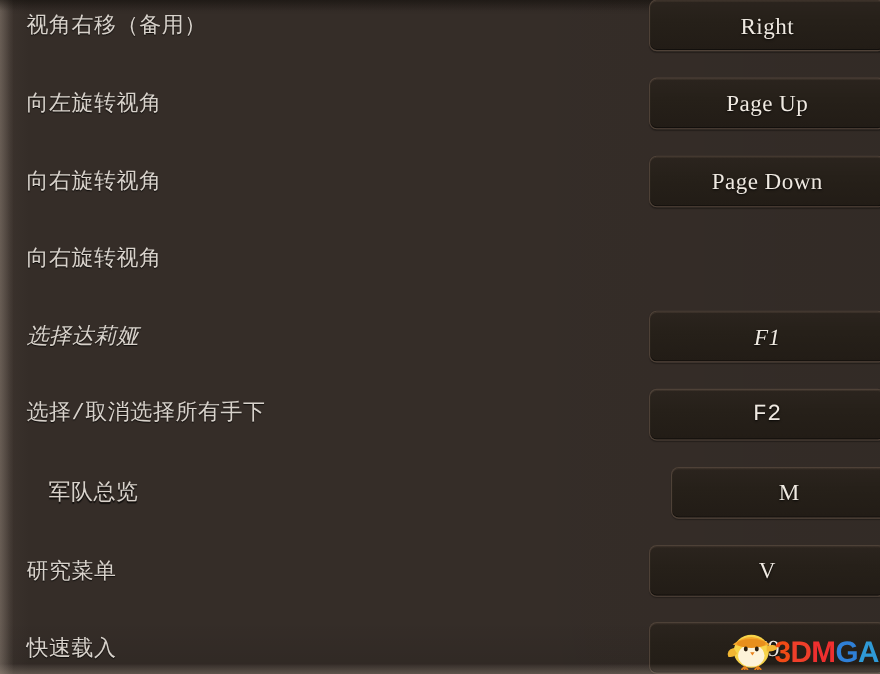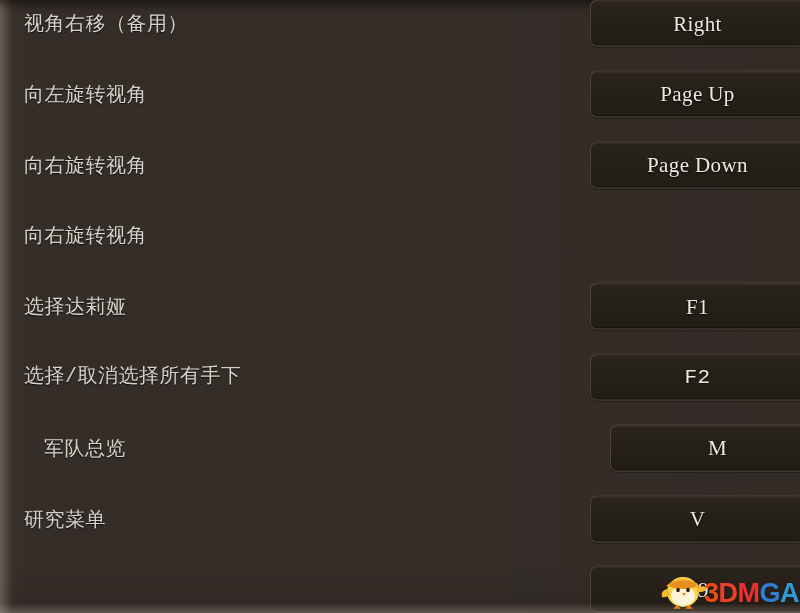--- a/index.html
+++ b/index.html
@@ -154,21 +154,21 @@
       </div>
       <div class="row" style="top: 129.1px;">
         <div class="row-label">向右旋转视角</div>
         <div class="row-binding">
           <span class="row-binding-text">Page Down</span>
         </div>
       </div>
       <div class="row" style="top: 199.9px;">
         <div class="row-label">向右旋转视角</div>
       </div>
-      <div class="row" style="top: 270.7px;">
+      <div class="row" style="top: 270.7px; font-style: italic;">
         <div class="row-label">选择达莉娅</div>
         <div class="row-binding">
           <span class="row-binding-text">F1</span>
         </div>
       </div>
       <div class="row" style="top: 341.5px; font-family: Liberation Mono, monospace;">
         <div class="row-label">选择/取消选择所有手下</div>
         <div class="row-binding">
           <span class="row-binding-text">F2</span>
         </div>
@@ -179,20 +179,21 @@
           <span class="row-binding-text">M</span>
         </div>
       </div>
       <div class="row" style="top: 483.1px; font-family: Liberation Serif, serif;">
         <div class="row-label">研究菜单</div>
         <div class="row-binding">
           <span class="row-binding-text">V</span>
         </div>
       </div>
       <div class="row" style="top: 553.9px;">
+        <div class="row-label">快速载入</div>
         <div class="row-binding">
           <span class="row-binding-text">F9</span>
         </div>
       </div>
     </div>
 
   <div id="bottom-ledge"></div>
 
   <div id="watermark">
     <div id="watermark-inner">

